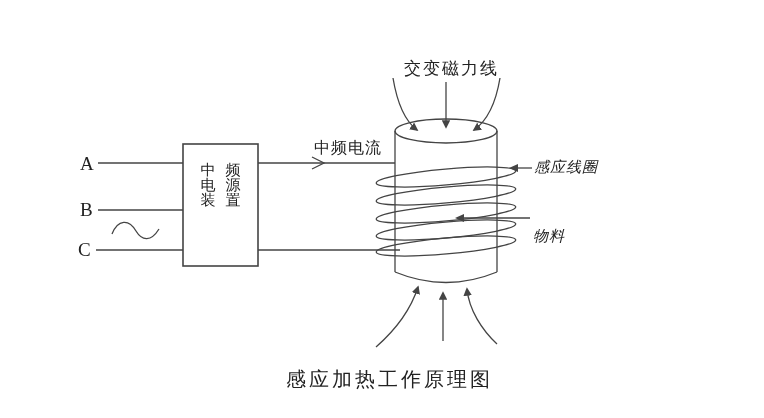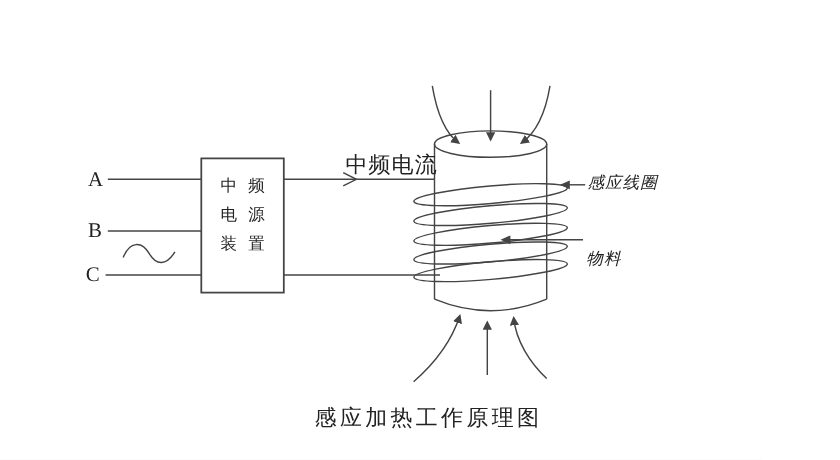--- a/index.html
+++ b/index.html
@@ -26,28 +26,28 @@
     position:absolute;
     color:var(--text);
     white-space:nowrap;
     line-height:1.05;
   }
   .phase{
     font-family:"Liberation Serif", serif;
     font-size:19px;
   }
   .cjk-sm{font-size:15px;letter-spacing:1px;font-style:italic;}
-  .cjk-md{font-size:20px;letter-spacing:1px;}
+  .cjk-md{font-size:16px;letter-spacing:1px;}
   .flux{font-size:17px;letter-spacing:2px;}
   .power-box-text{
     position:absolute;
     left:183px;top:144px;width:75px;height:154px;
     box-sizing:border-box;
     padding-top:18px;
-    display:flex;flex-direction:column;align-items:center;gap:11px;
+    display:flex;flex-direction:column;align-items:center;
     color:var(--text);
     font-size:15px;
     line-height:15px;
     word-spacing:6px;
   }
   .diagram-title{
     position:absolute;
     left:286px;top:366px;
     font-family:"Liberation Serif", serif;
     font-size:20px;
@@ -121,17 +121,18 @@
   <span class="lbl phase" style="left:80px;top:200px;">B</span>
   <span class="lbl phase" style="left:78px;top:240px;">C</span>
 
   <div class="power-box-text">
     <span>中 频</span>
     <span>电 源</span>
     <span>装 置</span>
   </div>
 
   <span class="lbl cjk-md" style="left:314px;top:140px;">中频电流</span>
+  <span class="lbl flux" style="left:404px;top:60px;">交变磁力线</span>
   <span class="lbl cjk-sm" style="left:534px;top:159px;">感应线圈</span>
   <span class="lbl cjk-sm" style="left:533px;top:228px;">物料</span>
 
   <div class="diagram-title">感应加热工作原理图</div>
 </div>
 
 </body></html>

